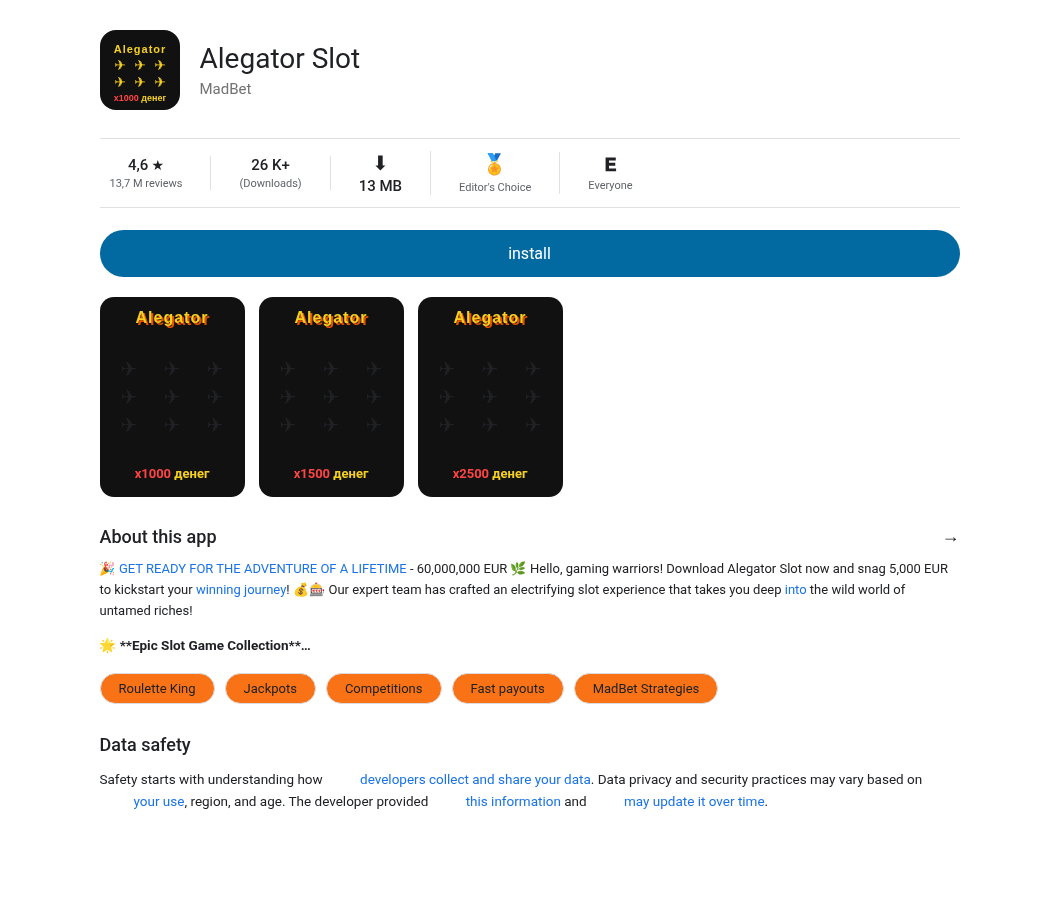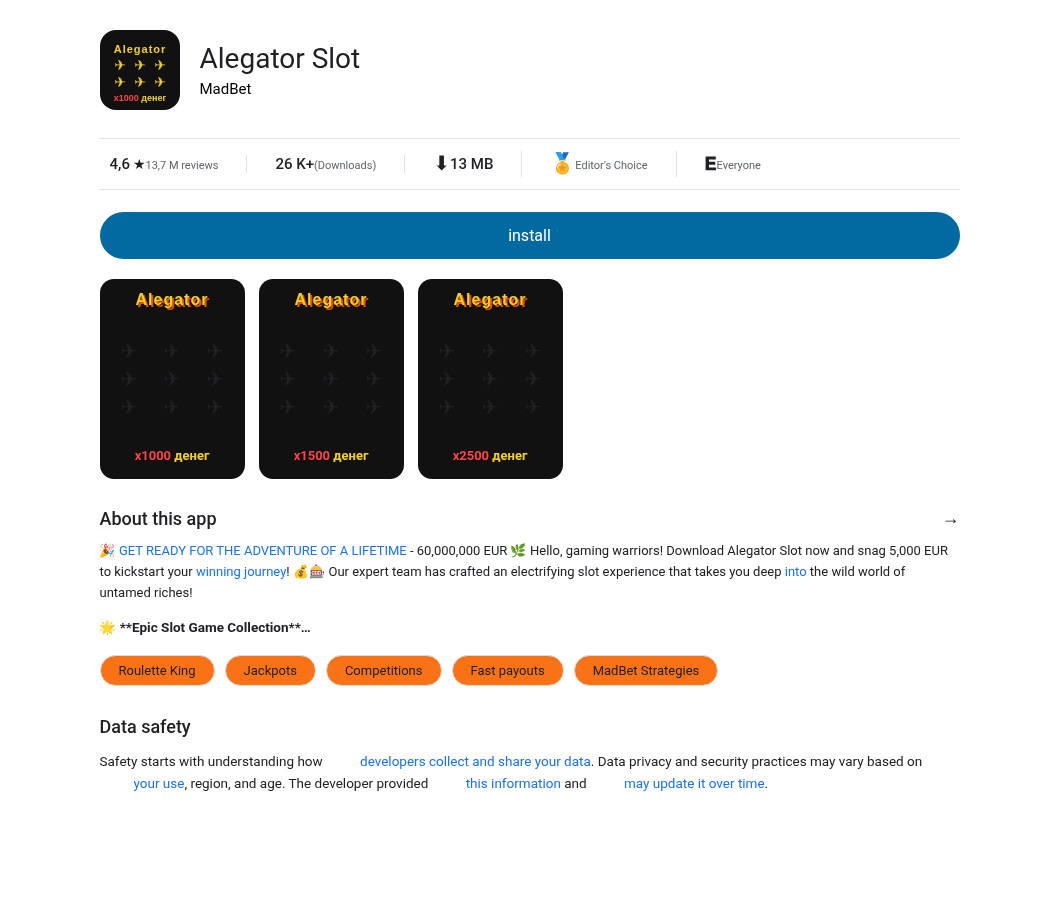--- a/index.html
+++ b/index.html
@@ -40,36 +40,37 @@
     }
     .app-title-block {}
     .app-name {
       font-size: 28px;
       font-weight: 400;
       color: #202124;
       line-height: 1.2;
     }
     .app-developer {
       font-size: 15px;
-      color: #000000;
+      color: #737373;
       margin-top: 4px;
       cursor: pointer;
     }
     
     .stats-row {
       display: flex;
       align-items: center;
       gap: 0;
       margin-bottom: 22px;
       border-top: 1px solid #e0e0e0;
       border-bottom: 1px solid #e0e0e0;
       padding: 12px 0;
     }
     .stat-item {
       display: flex;
+      flex-direction: column;
       align-items: center;
       padding: 0 28px;
       border-right: 1px solid #e0e0e0;
     }
     .stat-item:first-child { padding-left: 10px; }
     .stat-item:last-child { border-right: none; }
     .stat-value {
       font-size: 15px;
       font-weight: 500;
       color: #202124;

